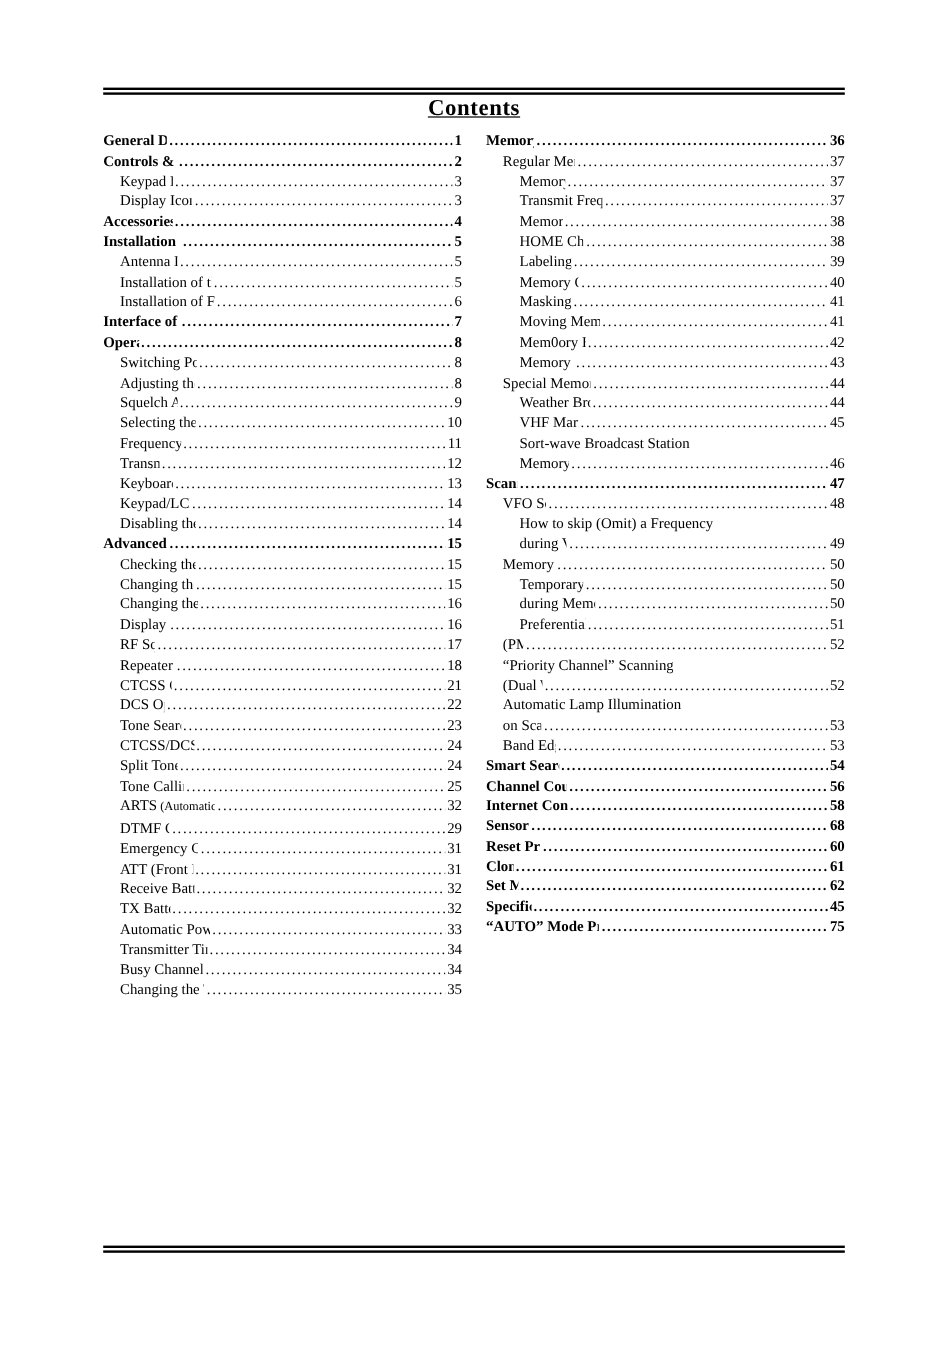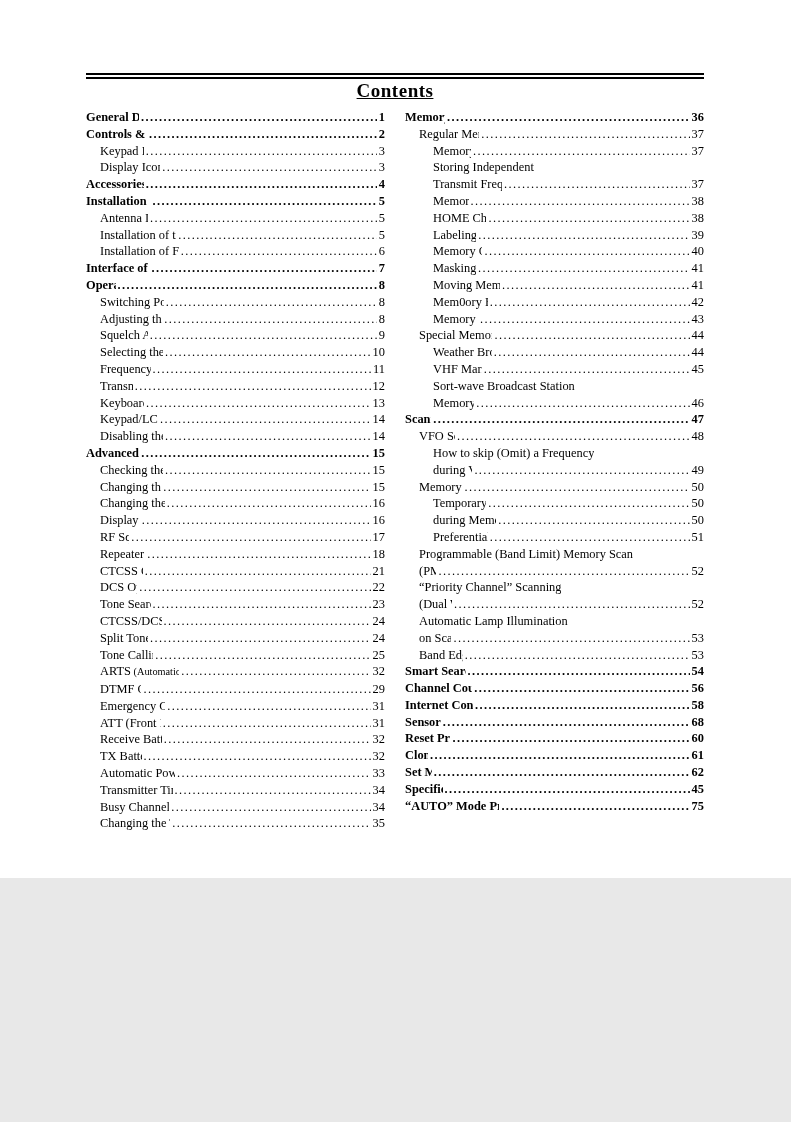--- a/index.html
+++ b/index.html
@@ -1,19 +1,19 @@
 <!DOCTYPE html>
 <html><head>
 <meta charset="utf-8">
 <style>
   html, body { margin: 0; padding: 0; background: #e8e8e8; }
   .sheet {
     position: relative;
     width: 791px;
-    height: 878px;
+    height: 1122px;
     margin: 0 auto;
     background: #ffffff;
     font-family: "Liberation Serif", "DejaVu Serif", serif;
     color: #000;
     overflow: hidden;
   }
   .rule {
     position: absolute;
     left: 86px;
     width: 618px;
@@ -304,23 +304,20 @@
             <span class="label">Regular Memory Operation</span>
             <span class="leader"></span>
             <span class="page-num">37</span>
           </div>
           <div class="toc-row level-2">
             <span class="label">Memory Storage</span>
             <span class="leader"></span>
             <span class="page-num">37</span>
           </div>
           <div class="toc-row level-2">
-            <span class="label">Storing Independent</span>
-          </div>
-          <div class="toc-row level-2">
             <span class="label">Transmit Frequencies (“Odd Split”)</span>
             <span class="leader"></span>
             <span class="page-num">37</span>
           </div>
           <div class="toc-row level-2">
             <span class="label">Memory Recall</span>
             <span class="leader"></span>
             <span class="page-num">38</span>
           </div>
           <div class="toc-row level-2">
@@ -411,23 +408,20 @@
           </div>
           <div class="toc-row level-2">
             <span class="label">during Memory Scan Operation</span>
             <span class="leader"></span>
             <span class="page-num">50</span>
           </div>
           <div class="toc-row level-2">
             <span class="label">Preferential Memory Scan</span>
             <span class="leader"></span>
             <span class="page-num">51</span>
-          </div>
-          <div class="toc-row level-1">
-            <span class="label">Programmable (Band Limit) Memory Scan</span>
           </div>
           <div class="toc-row level-1">
             <span class="label">(PMS)</span>
             <span class="leader"></span>
             <span class="page-num">52</span>
           </div>
           <div class="toc-row level-1">
             <span class="label">“Priority Channel” Scanning</span>
           </div>
           <div class="toc-row level-1">

